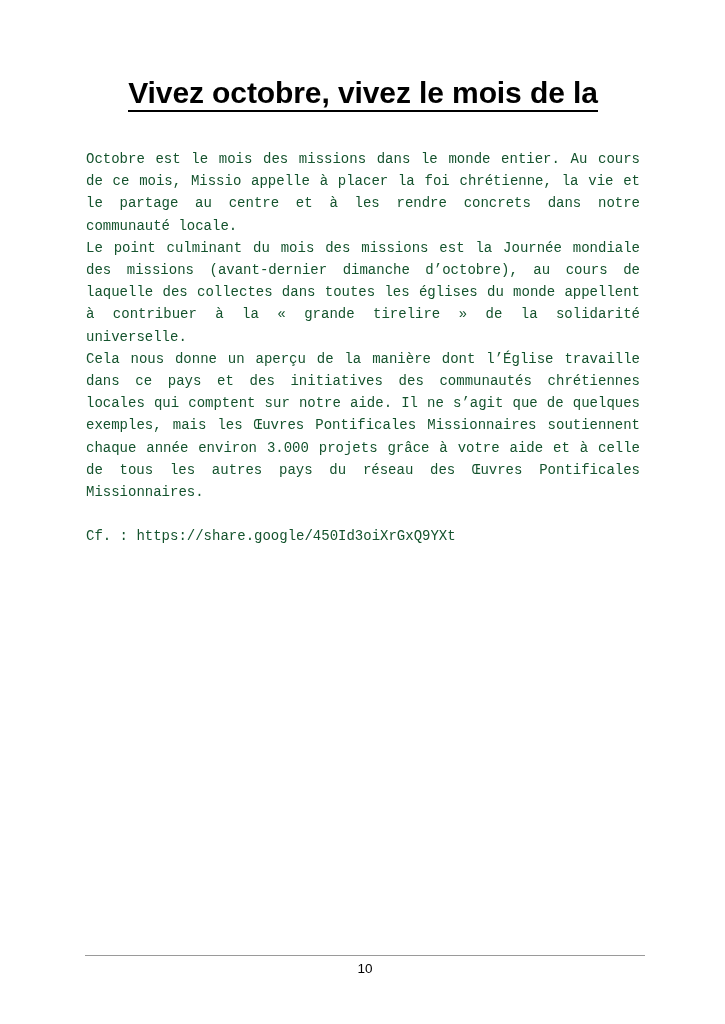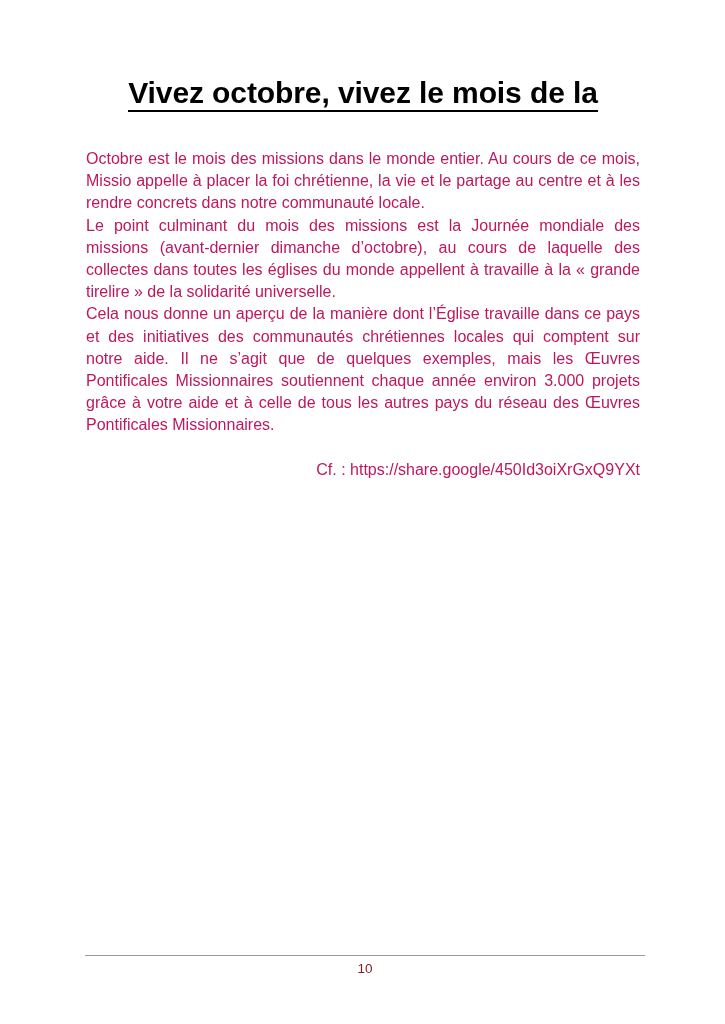--- a/index.html
+++ b/index.html
@@ -47,69 +47,70 @@
     box-decoration-break: clone;
     -webkit-box-decoration-break: clone;
   }
 
   
   .body-block {
     position: absolute;
     left: 86px;
     top: 148px;
     width: 554px;
-    font-size: 16px;
+    font-size: 14px;
     line-height: 22.2px;
-    color: #be185d;
+    color: #14532d;
     text-align: justify;
     text-justify: inter-word;
+    font-family: Liberation Mono, monospace;
   }
   .body-block p {
     margin: 0;
     padding: 0;
   }
   .body-block p.spacer-before {
     margin-top: 22px;
   }
   .body-block p.no-justify {
-    text-align: right;
+    text-align: left;
   }
 
   
   .footer {
     position: absolute;
     left: 85px;
     top: 955px;
     width: 560px;
   }
   .footer-rule {
     width: 100%;
     height: 1px;
     background: #9a9a9a;
   }
   .footer-page-number {
     margin-top: 4px;
     text-align: center;
     font-size: 13.5px;
     line-height: 18px;
-    color: #7f1d1d;
+    color: #000000;
   }
 </style>
 </head>
 <body>
 
 <div class="page">
 
   <h1 class="doc-title">
     <span class="title-line"><span class="title-ink">Vivez octobre, vivez le mois de la</span></span>
   </h1>
 
   <div class="body-block">
     <p>Octobre est le mois des missions dans le monde entier. Au cours de ce mois, Missio appelle à placer la foi chrétienne, la vie et le partage au centre et à les rendre concrets dans notre communauté locale.</p>
-    <p>Le point culminant du mois des missions est la Journée mondiale des missions (avant-dernier dimanche d’octobre), au cours de laquelle des collectes dans toutes les églises du monde appellent à travaille à la « grande tirelire » de la solidarité universelle.</p>
+    <p>Le point culminant du mois des missions est la Journée mondiale des missions (avant-dernier dimanche d’octobre), au cours de laquelle des collectes dans toutes les églises du monde appellent à contribuer à la « grande tirelire » de la solidarité universelle.</p>
     <p>Cela nous donne un aperçu de la manière dont l’Église travaille dans ce pays et des initiatives des communautés chrétiennes locales qui comptent sur notre aide. Il ne s’agit que de quelques exemples, mais les Œuvres Pontificales Missionnaires soutiennent chaque année environ 3.000 projets grâce à votre aide et à celle de tous les autres pays du réseau des Œuvres Pontificales Missionnaires.</p>
     <p class="spacer-before no-justify">Cf. : https://share.google/450Id3oiXrGxQ9YXt</p>
   </div>
 
   <div class="footer">
     <div class="footer-rule"></div>
     <div class="footer-page-number">10</div>
   </div>
 
 </div>

